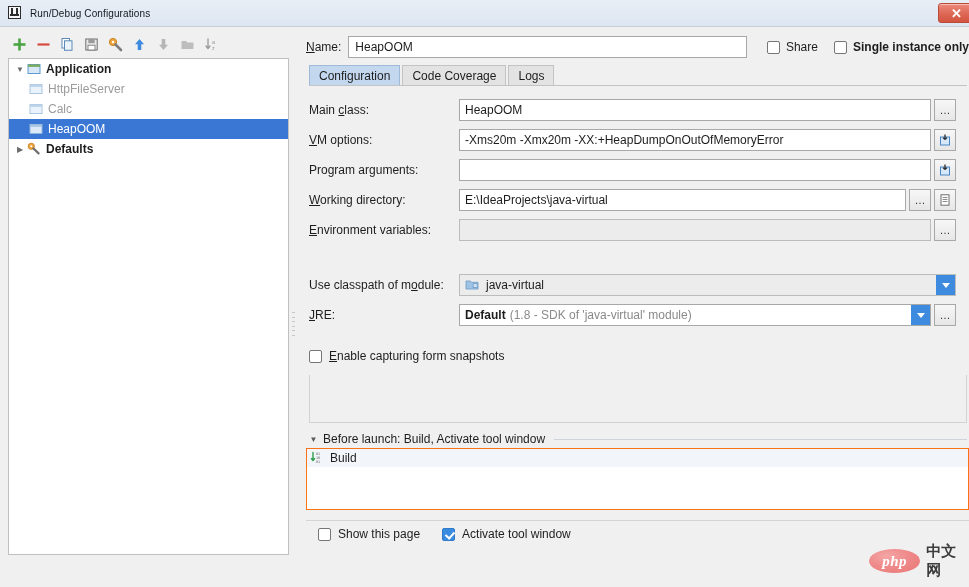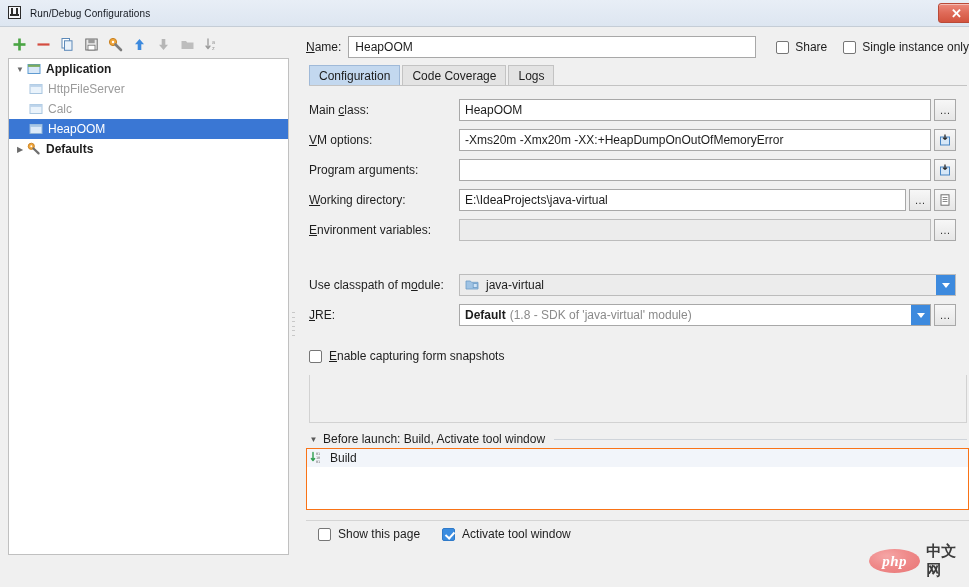--- a/index.html
+++ b/index.html
@@ -452,21 +452,21 @@
 
   <div class="right-panel">
 
     <div class="name-row">
       <span class="lbl"><u>N</u>ame:</span>
       <div class="name-input">HeapOOM</div>
       <div class="cbrow">
         <div class="cb"></div>
         <span class="lbl">Share</span>
       </div>
-      <div class="cbrow" style="margin-left:16px;">
+      <div class="cbrow" style="margin-left:16px;font-weight:bold;">
         <div class="cb"></div>
         <span class="lbl">Single instance only</span>
       </div>
     </div>
 
     <div class="tabs">
       <div class="tab active">Configuration</div>
       <div class="tab">Code Coverage</div>
       <div class="tab">Logs</div>
     </div>

